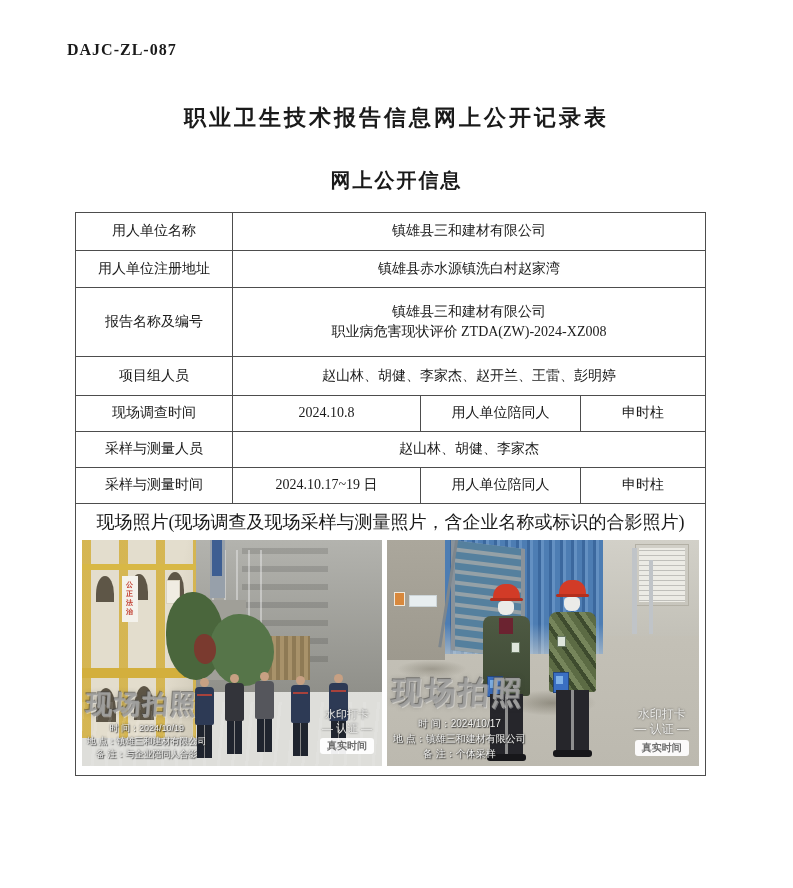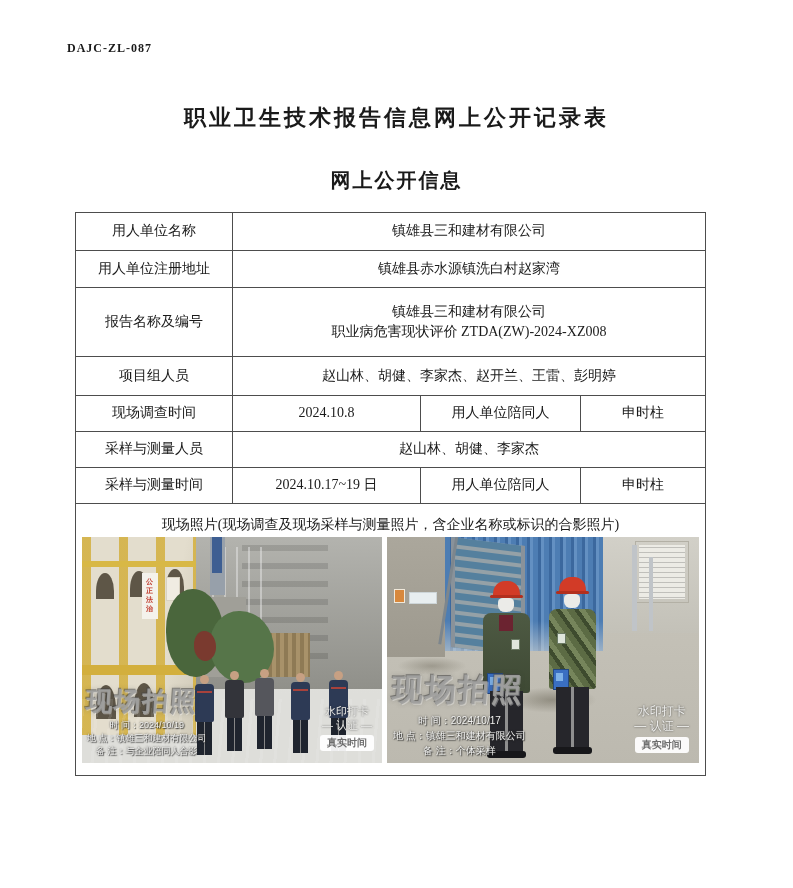--- a/index.html
+++ b/index.html
@@ -6,21 +6,21 @@
   .page{
     position:relative;
     width:793px;height:888px;
     background:#ffffff;
     font-family:"Liberation Serif","DejaVu Serif",serif;
     color:#1a1a1a;
     overflow:hidden;
   }
   .doc-code{
     position:absolute;left:67px;top:41px;
-    font-size:12px;font-weight:bold;letter-spacing:1px;
+    font-size:16px;font-weight:bold;letter-spacing:1px;
     font-family:"Liberation Serif","DejaVu Serif",serif;
   }
   .title{
     position:absolute;left:0;top:103px;width:100%;
     text-align:center;font-size:22px;font-weight:bold;letter-spacing:3px;margin:0;
   }
   .subtitle{
     position:absolute;left:0;top:167px;width:100%;
     text-align:center;font-size:20px;font-weight:bold;letter-spacing:2px;margin:0;
   }
@@ -29,21 +29,21 @@
     width:630px;border-collapse:collapse;table-layout:fixed;
   }
   table.info-table td{
     border:1px solid #4d4d4d;
     font-size:14px;text-align:center;vertical-align:middle;
     padding:2px 4px;line-height:1.45;
   }
   tr.h37 td{height:33px;} tr.h36 td{height:32px;} tr.h68 td{height:64px;}
   tr.h38 td{height:34px;font-family:Liberation Serif, serif;} tr.h35 td{height:31px;}
   td.photo-cell{padding:0;text-align:left;vertical-align:top;height:267px;}
-  .photos-caption{font-size:14px;padding:5px 2px 3px 2px;line-height:18px;}
+  .photos-caption{font-size:18px;padding:5px 2px 9px 2px;line-height:18px;}
   .photos{display:flex;gap:5px;padding:0 2px 6px 2px;}
   .photo{position:relative;height:226px;overflow:hidden;background:#ddd;}
   .photo-left{width:300px;flex:0 0 auto;}
   .photo-right{flex:1 1 auto;}
   .abs{position:absolute;}
 
   
   .l-sky{inset:0;background:linear-gradient(#e9e9e7,#dededa 70%);}
   .l-factory{left:108px;top:0;right:0;height:152px;
     background:linear-gradient(#b3b3ae,#90908a);}
@@ -201,21 +201,21 @@
               <div class="abs l-banner"></div>
               <div class="abs l-building"></div>
               <div class="abs l-trim"></div>
               <div class="abs l-eave"></div>
               <div class="abs arch" style="left:14px;top:36px;width:18px;height:26px;"></div>
               <div class="abs arch" style="left:48px;top:34px;width:18px;height:26px;"></div>
               <div class="abs arch" style="left:84px;top:32px;width:18px;height:26px;"></div>
               <div class="abs arch" style="left:14px;top:148px;width:20px;height:34px;"></div>
               <div class="abs arch" style="left:52px;top:146px;width:20px;height:34px;"></div>
               <div class="abs l-band"></div>
-              <div class="abs l-sign" style="left:40px;top:36px;width:14px;margin-left:20px;">公正 法治</div>
+              <div class="abs l-sign" style="left:40px;top:36px;width:14px;">公正 法治</div>
               <div class="abs l-sign2" style="left:84px;top:40px;width:12px;height:22px;"></div>
               <div class="abs tree" style="left:84px;top:52px;width:58px;height:88px;background:#4a663c;"></div>
               <div class="abs tree" style="left:128px;top:74px;width:64px;height:72px;background:#567549;"></div>
               <div class="abs tree" style="left:112px;top:94px;width:22px;height:30px;background:#7a3a2f;"></div>
               <div class="abs l-ground"></div>
 
               <div class="abs person" style="left:112px;top:138px;">
                 <span class="head"></span>
                   <span class="torso" style="background:#2d3a55;"></span>
                   <span class="stripe"></span>

